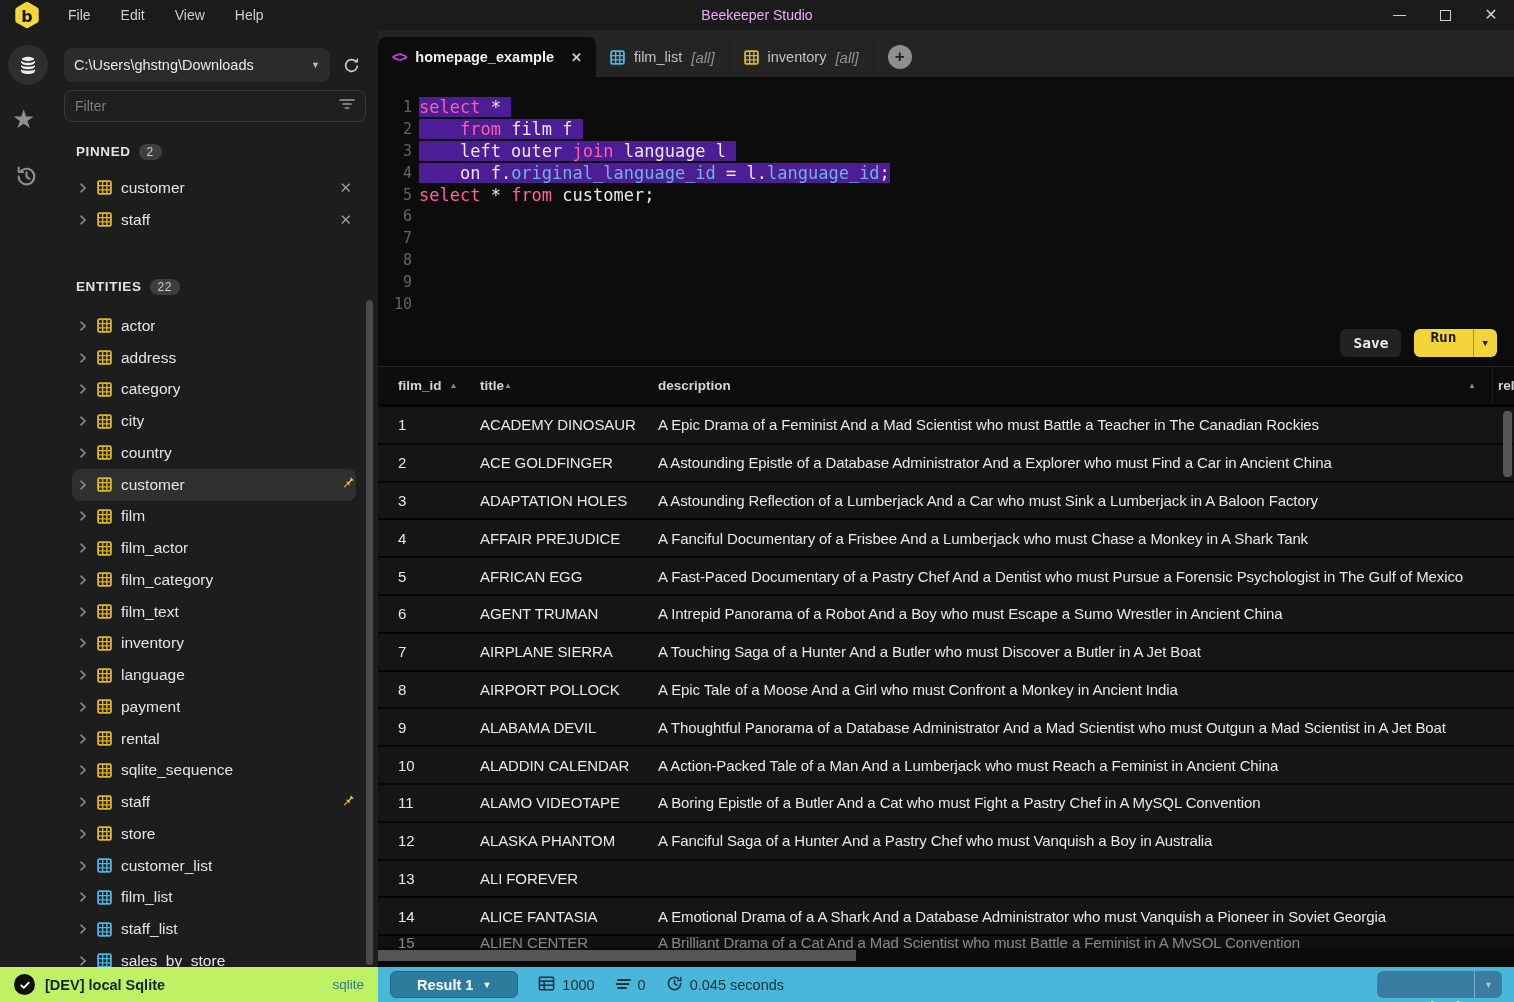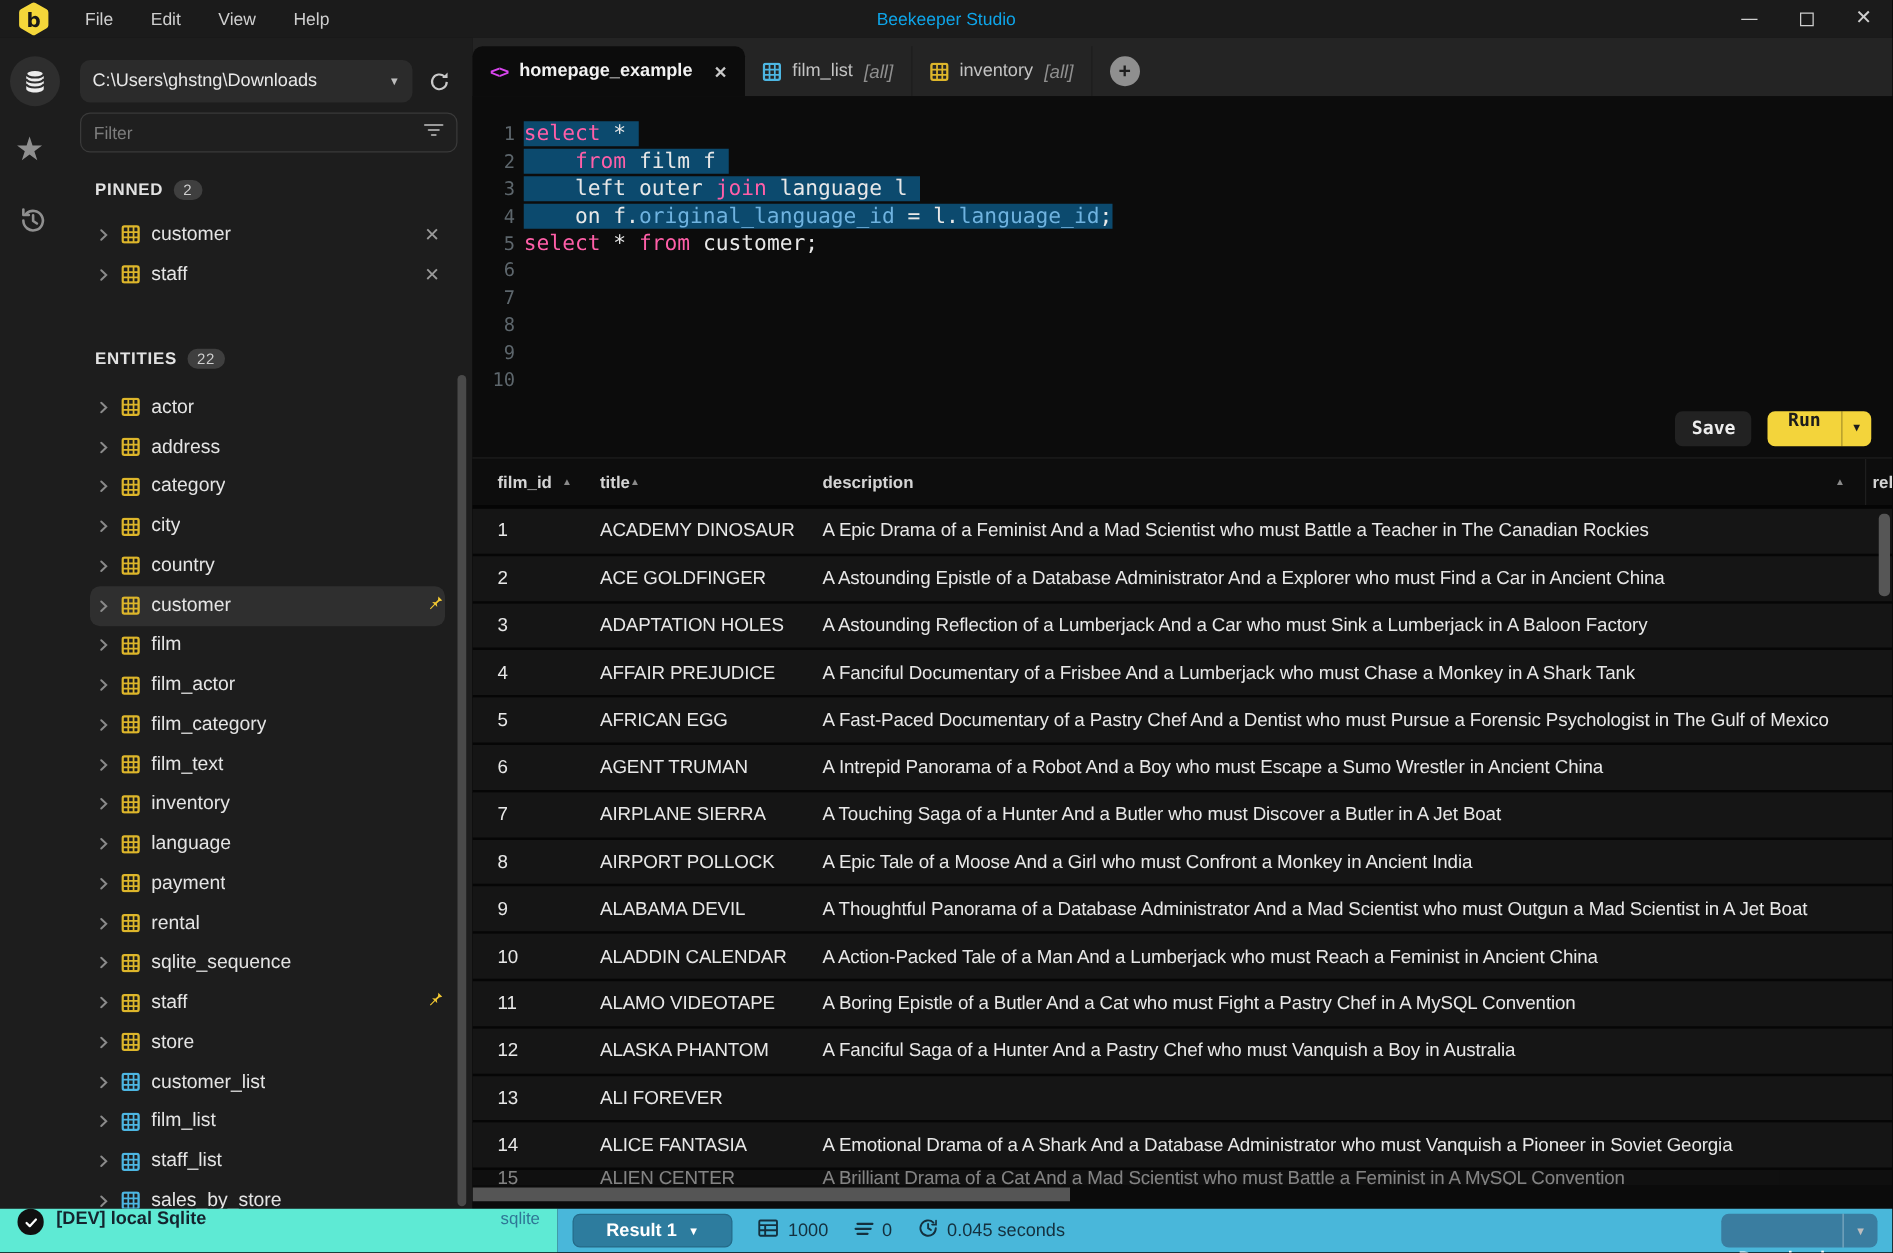--- a/index.html
+++ b/index.html
@@ -5,21 +5,21 @@
   * { margin:0; padding:0; box-sizing:border-box; }
   html,body { width:1514px; height:1002px; background:#000; }
   body { font-family:"Liberation Sans", sans-serif; overflow:hidden; }
   #app { position:relative; width:1514px; height:1002px; background:#161616; color:#e6e6e6; }
 
   
   .titlebar { position:absolute; top:0; left:0; right:0; height:30px; background:#1b1b1b; display:flex; align-items:center; z-index:5; }
   .logo { position:absolute; left:12px; top:1px; width:30px; height:30px; }
   .menus { display:flex; margin-left:56px; gap:6px; }
   .menu-item { color:#cfcfcf; font-size:14px; padding:4px 12px; cursor:default; }
-  .win-title { position:absolute; left:0; right:0; text-align:center; color:#0ea5e9; font-size:14px; pointer-events:none; }
+  .win-title { position:absolute; left:0; right:0; text-align:center; color:#f0abfc; font-size:14px; pointer-events:none; }
   .win-controls { position:absolute; right:0; top:0; height:30px; display:flex; align-items:center; }
   .win-btn { width:46px; height:30px; display:flex; align-items:center; justify-content:center; color:#cfcfcf; font-size:14px; }
   .wb-min { width:13px; height:0; border-top:1.6px solid #cfcfcf; }
   .wb-max { width:11px; height:11px; border:1.6px solid #cfcfcf; }
   .wb-close { font-size:16px; line-height:1; }
 
   
   .sidebar { position:absolute; top:30px; left:0; width:378px; bottom:35px; background:#1d1d1d; display:flex; overflow:hidden; }
   .rail { width:56px; position:relative; flex:none; }
   .rail-db { position:absolute; top:15px; left:8px; width:40px; height:40px; border-radius:50%; background:#2e2e2e; display:flex; align-items:center; justify-content:center; }
@@ -57,21 +57,21 @@
   .tab-close { color:#c9c9c9; font-size:13px; margin-left:8px; }
   .tab-add { width:24px; height:24px; border-radius:50%; background:#8f8f8f; color:#1d1d1d; font-size:17px; font-weight:bold; display:flex; align-items:center; justify-content:center; margin:0 0 8px 14px; }
 
   
   .editor { height:290px; flex:none; position:relative; background:#0c0c0c; border-bottom:1px solid #242424; font-family:"DejaVu Sans Mono", monospace; }
   .code-wrap { position:absolute; top:20px; left:0; right:0; display:flex; }
   .gutter { width:34px; flex:none; text-align:right; color:#5d666c; font-size:15px; }
   .gutter div { height:21.9px; line-height:21.9px; }
   .code { flex:1; padding-left:7px; font-size:17px; color:#e8e8e8; }
   .code-line { height:21.9px; line-height:21.9px; white-space:pre; }
-  .code-line .sel { background:#0c4a6e; }
+  .code-line .sel { background:#4c1d95; }
   .code-line .sel.ext { padding-right:10px; }
   .tok-kw { color:#ff5fa8; }
   .tok-id { color:#6fb3e0; }
   .editor-actions { position:absolute; right:17px; bottom:9px; display:flex; gap:13px; }
   .btn-save { height:28px; padding:0 13px; background:#222; border-radius:6px; color:#ededed; font-size:14.5px; font-weight:bold; display:flex; align-items:center; }
   .btn-run { height:28px; background:#f3d43b; border-radius:6px; color:#1c1c1c; font-size:14.5px; font-weight:bold; display:flex; align-items:flex-start; }
   .btn-run .run-main { padding:0 16px; }
   .btn-run .run-caret { padding:0 9px; border-left:1px solid rgba(0,0,0,.3); height:100%; display:flex; align-items:center; font-size:9px; }
 
   
@@ -86,21 +86,21 @@
   .col1 { width:186px; padding-left:16px; flex:none; }
   .col2 { flex:1; padding-left:8px; }
   .col3 { width:22px; flex:none; border-left:1px solid #1e1e1e; padding-left:5px; overflow:hidden; }
   .th.col2 .sort-arrow { margin-left:auto; margin-right:16px; }
   .th.col0 .sort-arrow { margin-left:8px; }
   .v-scrollbar { position:absolute; right:2px; top:44px; width:9px; height:66px; background:#565656; border-radius:4px; }
   .h-scrollbar { position:absolute; left:0; bottom:6px; width:478px; height:11px; background:#555; }
 
   
   .statusbar { position:absolute; left:0; right:0; bottom:0; height:35px; display:flex; z-index:6; font-size:14.5px; }
-  .status-left { width:446px; flex:none; background:#5eead4; display:flex; align-items:flex-start; padding:0 14px; gap:10px; }
+  .status-left { width:378px; flex:none; background:#bef264; display:flex; align-items:center; padding:0 14px; gap:10px; }
   .conn-name { color:#14242e; font-weight:bold; }
   .dialect { margin-left:auto; color:#2f7796; font-size:13.5px; }
   .status-right { flex:1; background:#49b7da; display:flex; align-items:center; padding:0 12px; gap:20px; color:#14303e; }
   .btn-result { height:27px; background:#2d7c9e; border:1px solid #246a88; border-radius:6px; color:#fff; font-weight:bold; display:flex; align-items:center; gap:9px; padding:0 26px; }
   .btn-result .caret { color:#fff; }
   .stat-group { display:flex; align-items:center; gap:7px; font-size:14.5px; }
   .check-badge { width:21px; height:21px; border-radius:50%; background:#101010; display:flex; align-items:center; justify-content:center; flex:none; }
   .btn-download { margin-left:auto; height:27px; background:#3a7da0; border-radius:6px; color:#fff; font-weight:bold; display:flex; align-items:center; }
   .btn-download .dl-main { padding:0 14px;margin-top:44px; }
   .btn-download .dl-caret { padding:0 9px; border-left:1px solid rgba(255,255,255,.35); height:100%; display:flex; align-items:center; font-size:9px; }

